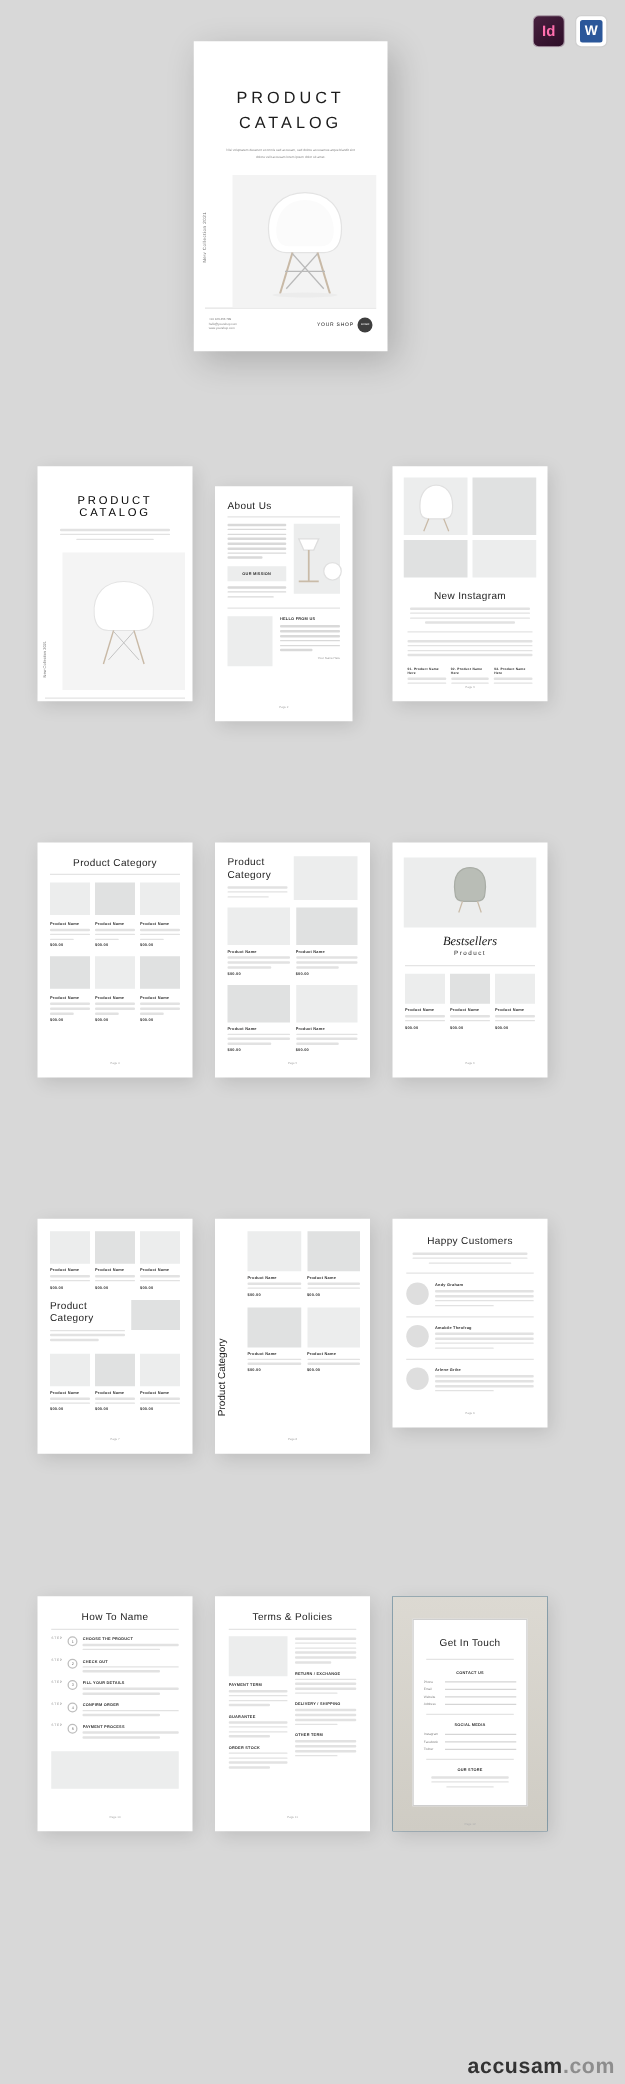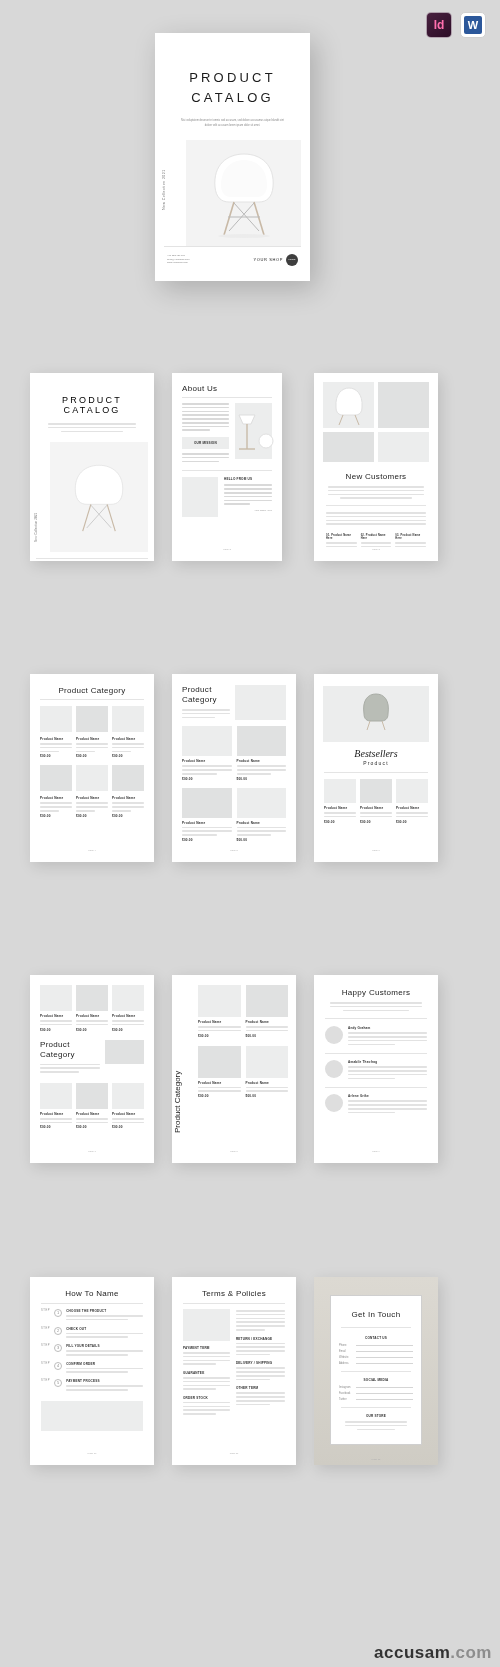--- a/index.html
+++ b/index.html
@@ -181,21 +181,21 @@
                   <line x1="53" y1="56" x2="28" y2="84"></line>
                 </g>
             </svg>
           </div>
         </div>
         <div class="rule" style="margin-top:6px;"></div>
 
       </div>
     </div>
 
-    <div class="sheet" style="left:172px; top:0; width:110px; height:188px;">
+    <div class="sheet" style="left:172px; top:16px; width:110px; height:188px;">
       <div class="sheet-pad">
         <div class="h-title" style="margin:5px 0 4px 4px;">About Us</div>
         <div class="rule" style="margin:0 4px 5px;"></div>
         <div style="display:flex; gap:6px; padding:0 4px;">
           <div style="width:52%;">
             <div class="ln"></div>
               <div class="ln"></div>
               <div class="ln"></div>
               <div class="ln"></div>
               <div class="ln"></div>
@@ -253,21 +253,21 @@
               <g stroke="#c8b9a6" stroke-width="1">
                   <line x1="16" y1="32" x2="12" y2="42"></line>
                   <line x1="28" y1="32" x2="32" y2="42"></line>
                 </g>
             </svg>
           </div>
           <div class="ph dark" style="height:46px;"></div>
           <div class="ph dark" style="height:30px;"></div>
           <div class="ph" style="height:30px;"></div>
         </div>
-        <div class="h-title ttl-center" style="margin-top:7px;">New Customers</div>
+        <div class="h-title ttl-center" style="margin-top:7px;">New Instagram</div>
         <div style="padding:5px 8px 0;">
           <div class="ln s"></div>
             <div class="ln s"></div>
             <div class="ln s"></div>
             <div class="ln s" style="width:75%;margin:0 auto;"></div>
         </div>
         <div class="rule" style="margin:6px 6px;"></div>
         <div style="padding:0 6px;">
             <div class="ln s"></div>
             <div class="ln s"></div>
@@ -580,21 +580,21 @@
               <div class="ln s" style="margin-top:2px;"></div>
                 <div class="ln s"></div>
               <div class="tinycap" style="margin-top:2px;">$00.00</div>
             </div>
           </div>
           <div class="pagenum">Page 8</div>
         </div>
       </div>
     </div>
 
-    <div class="sheet" style="left:314px; top:0; width:124px; height:188px;">
+    <div class="sheet" style="left:314px; top:0; width:124px; height:167px;">
       <div class="sheet-pad">
         <div class="h-title ttl-center" style="margin:7px 0 5px;">Happy Customers</div>
         <div style="padding:0 10px;">
           <div class="ln s"></div>
             <div class="ln s"></div>
             <div class="ln s" style="width:72%;margin:0 auto;"></div>
         </div>
         <div class="rule" style="margin:7px 5px;"></div>
 
         <div style="display:flex; gap:5px; align-items:flex-start; padding:0 5px;">

